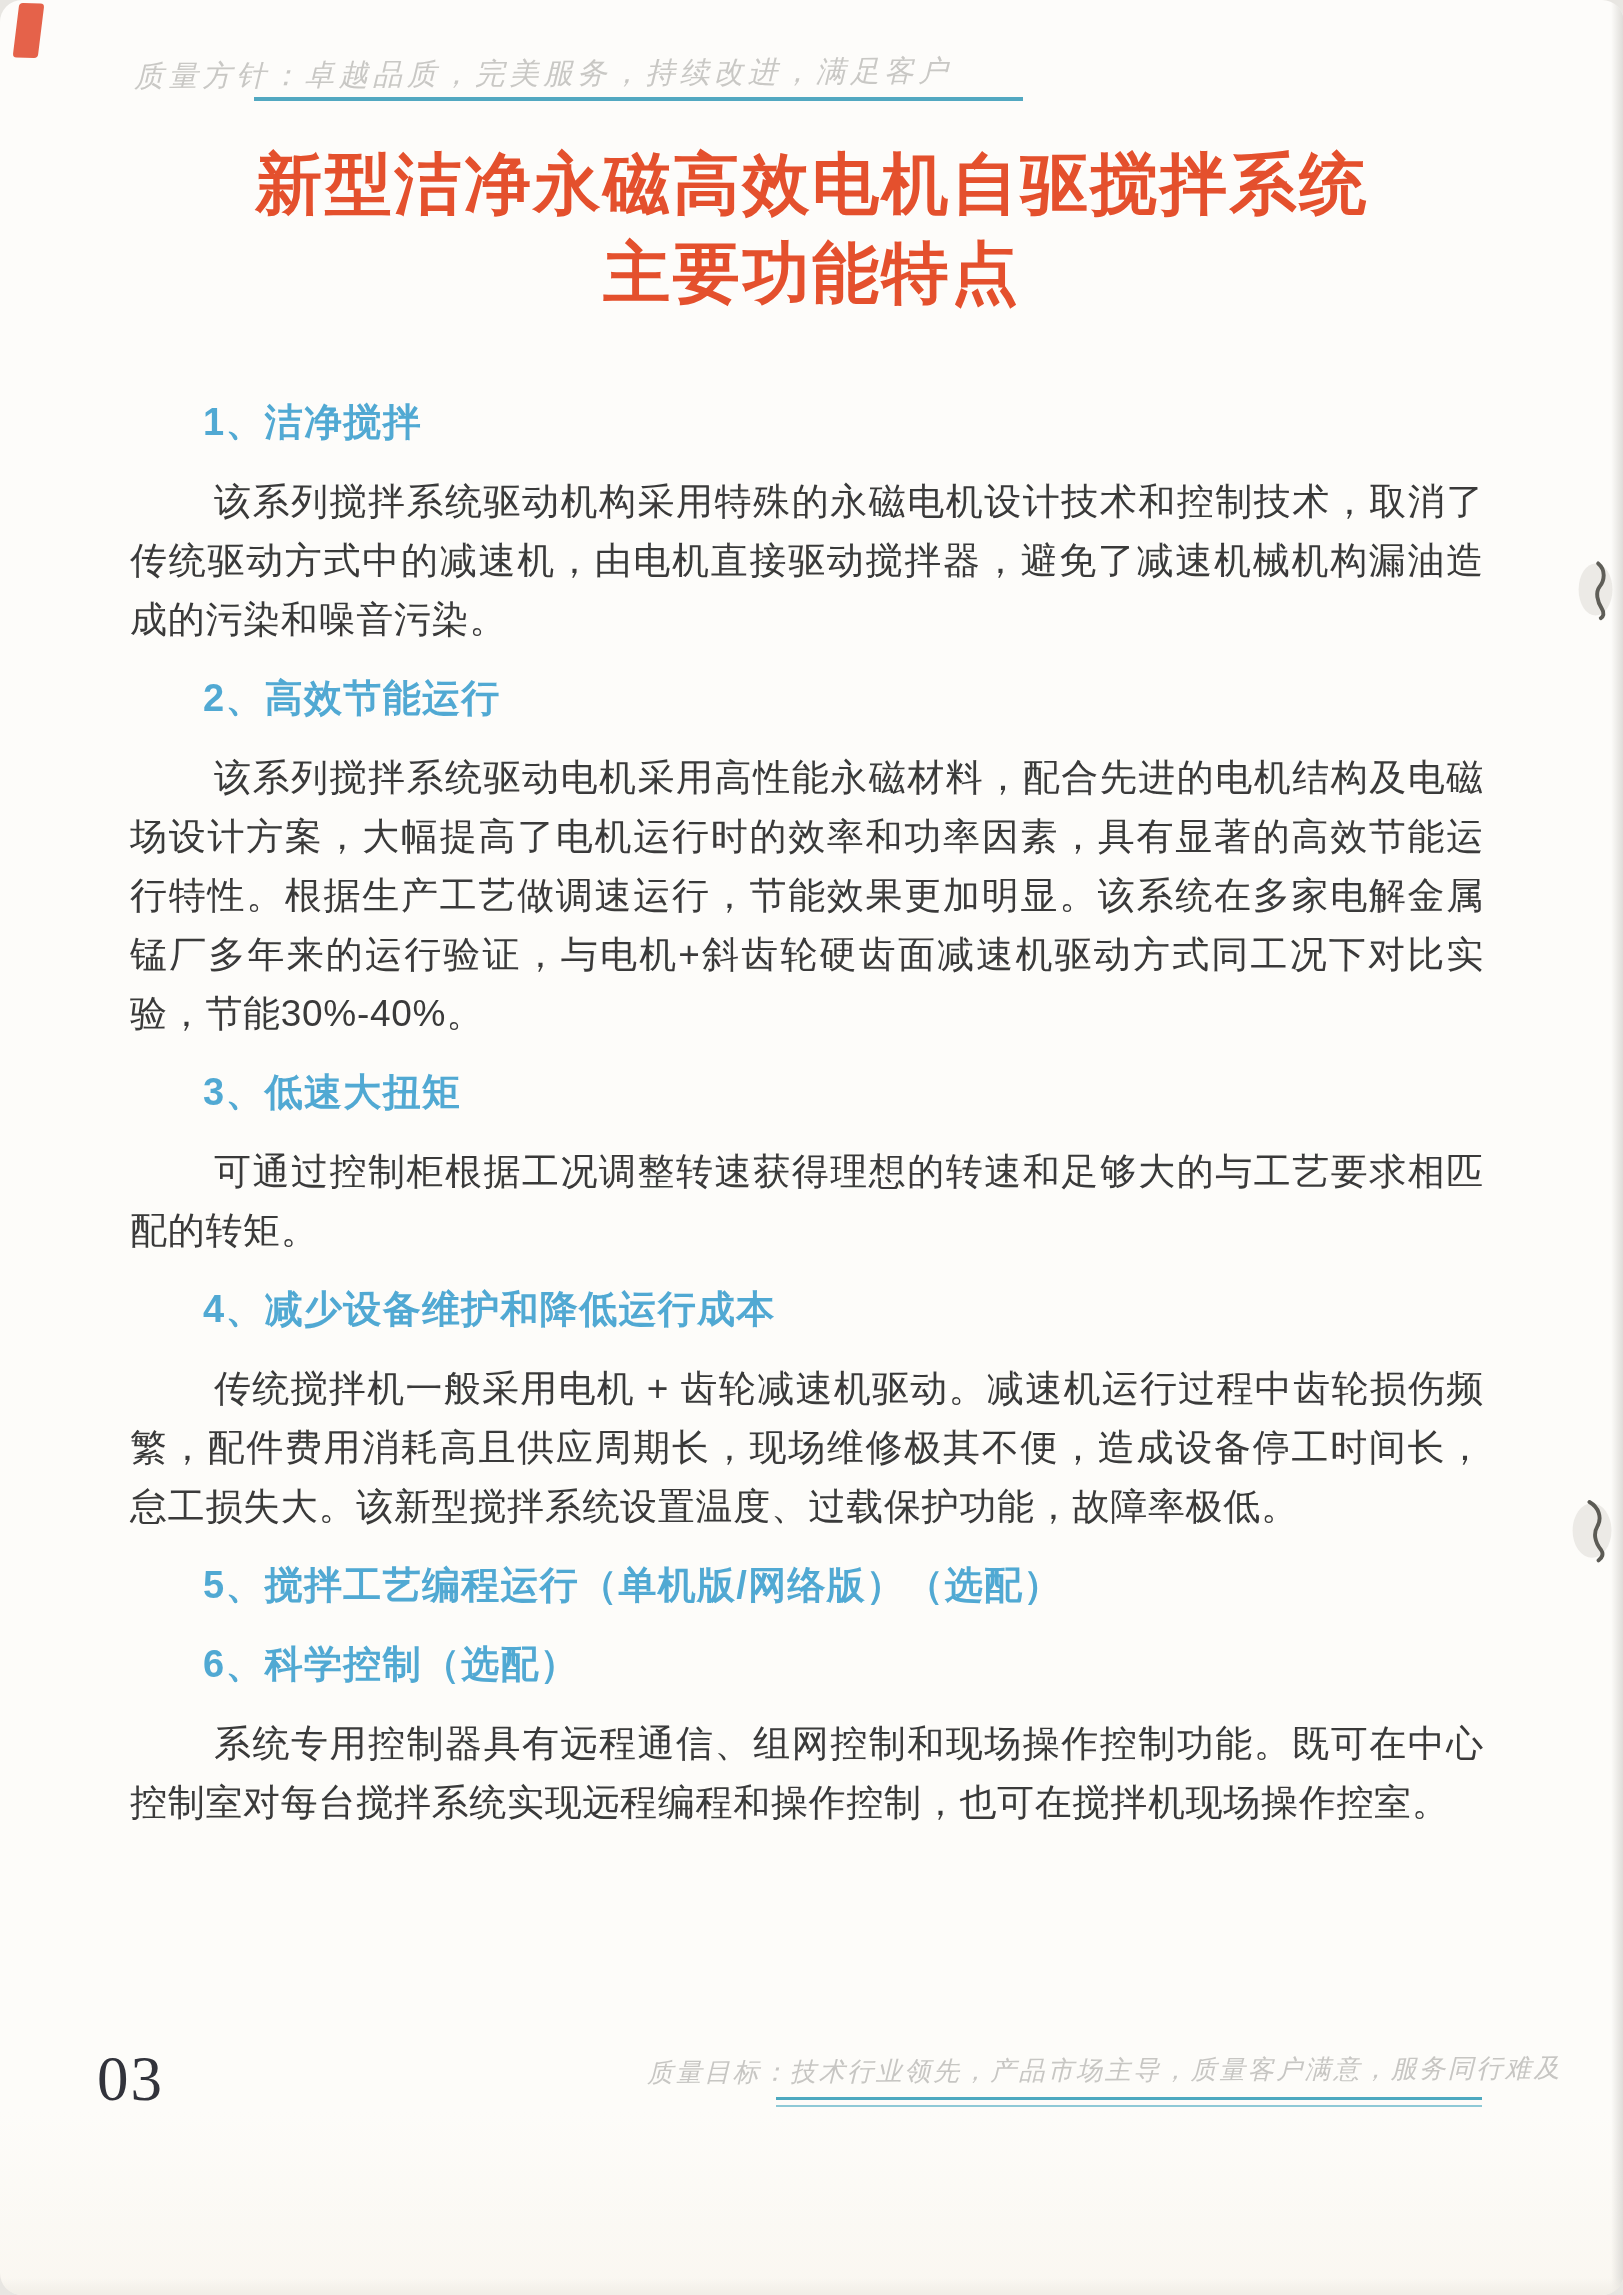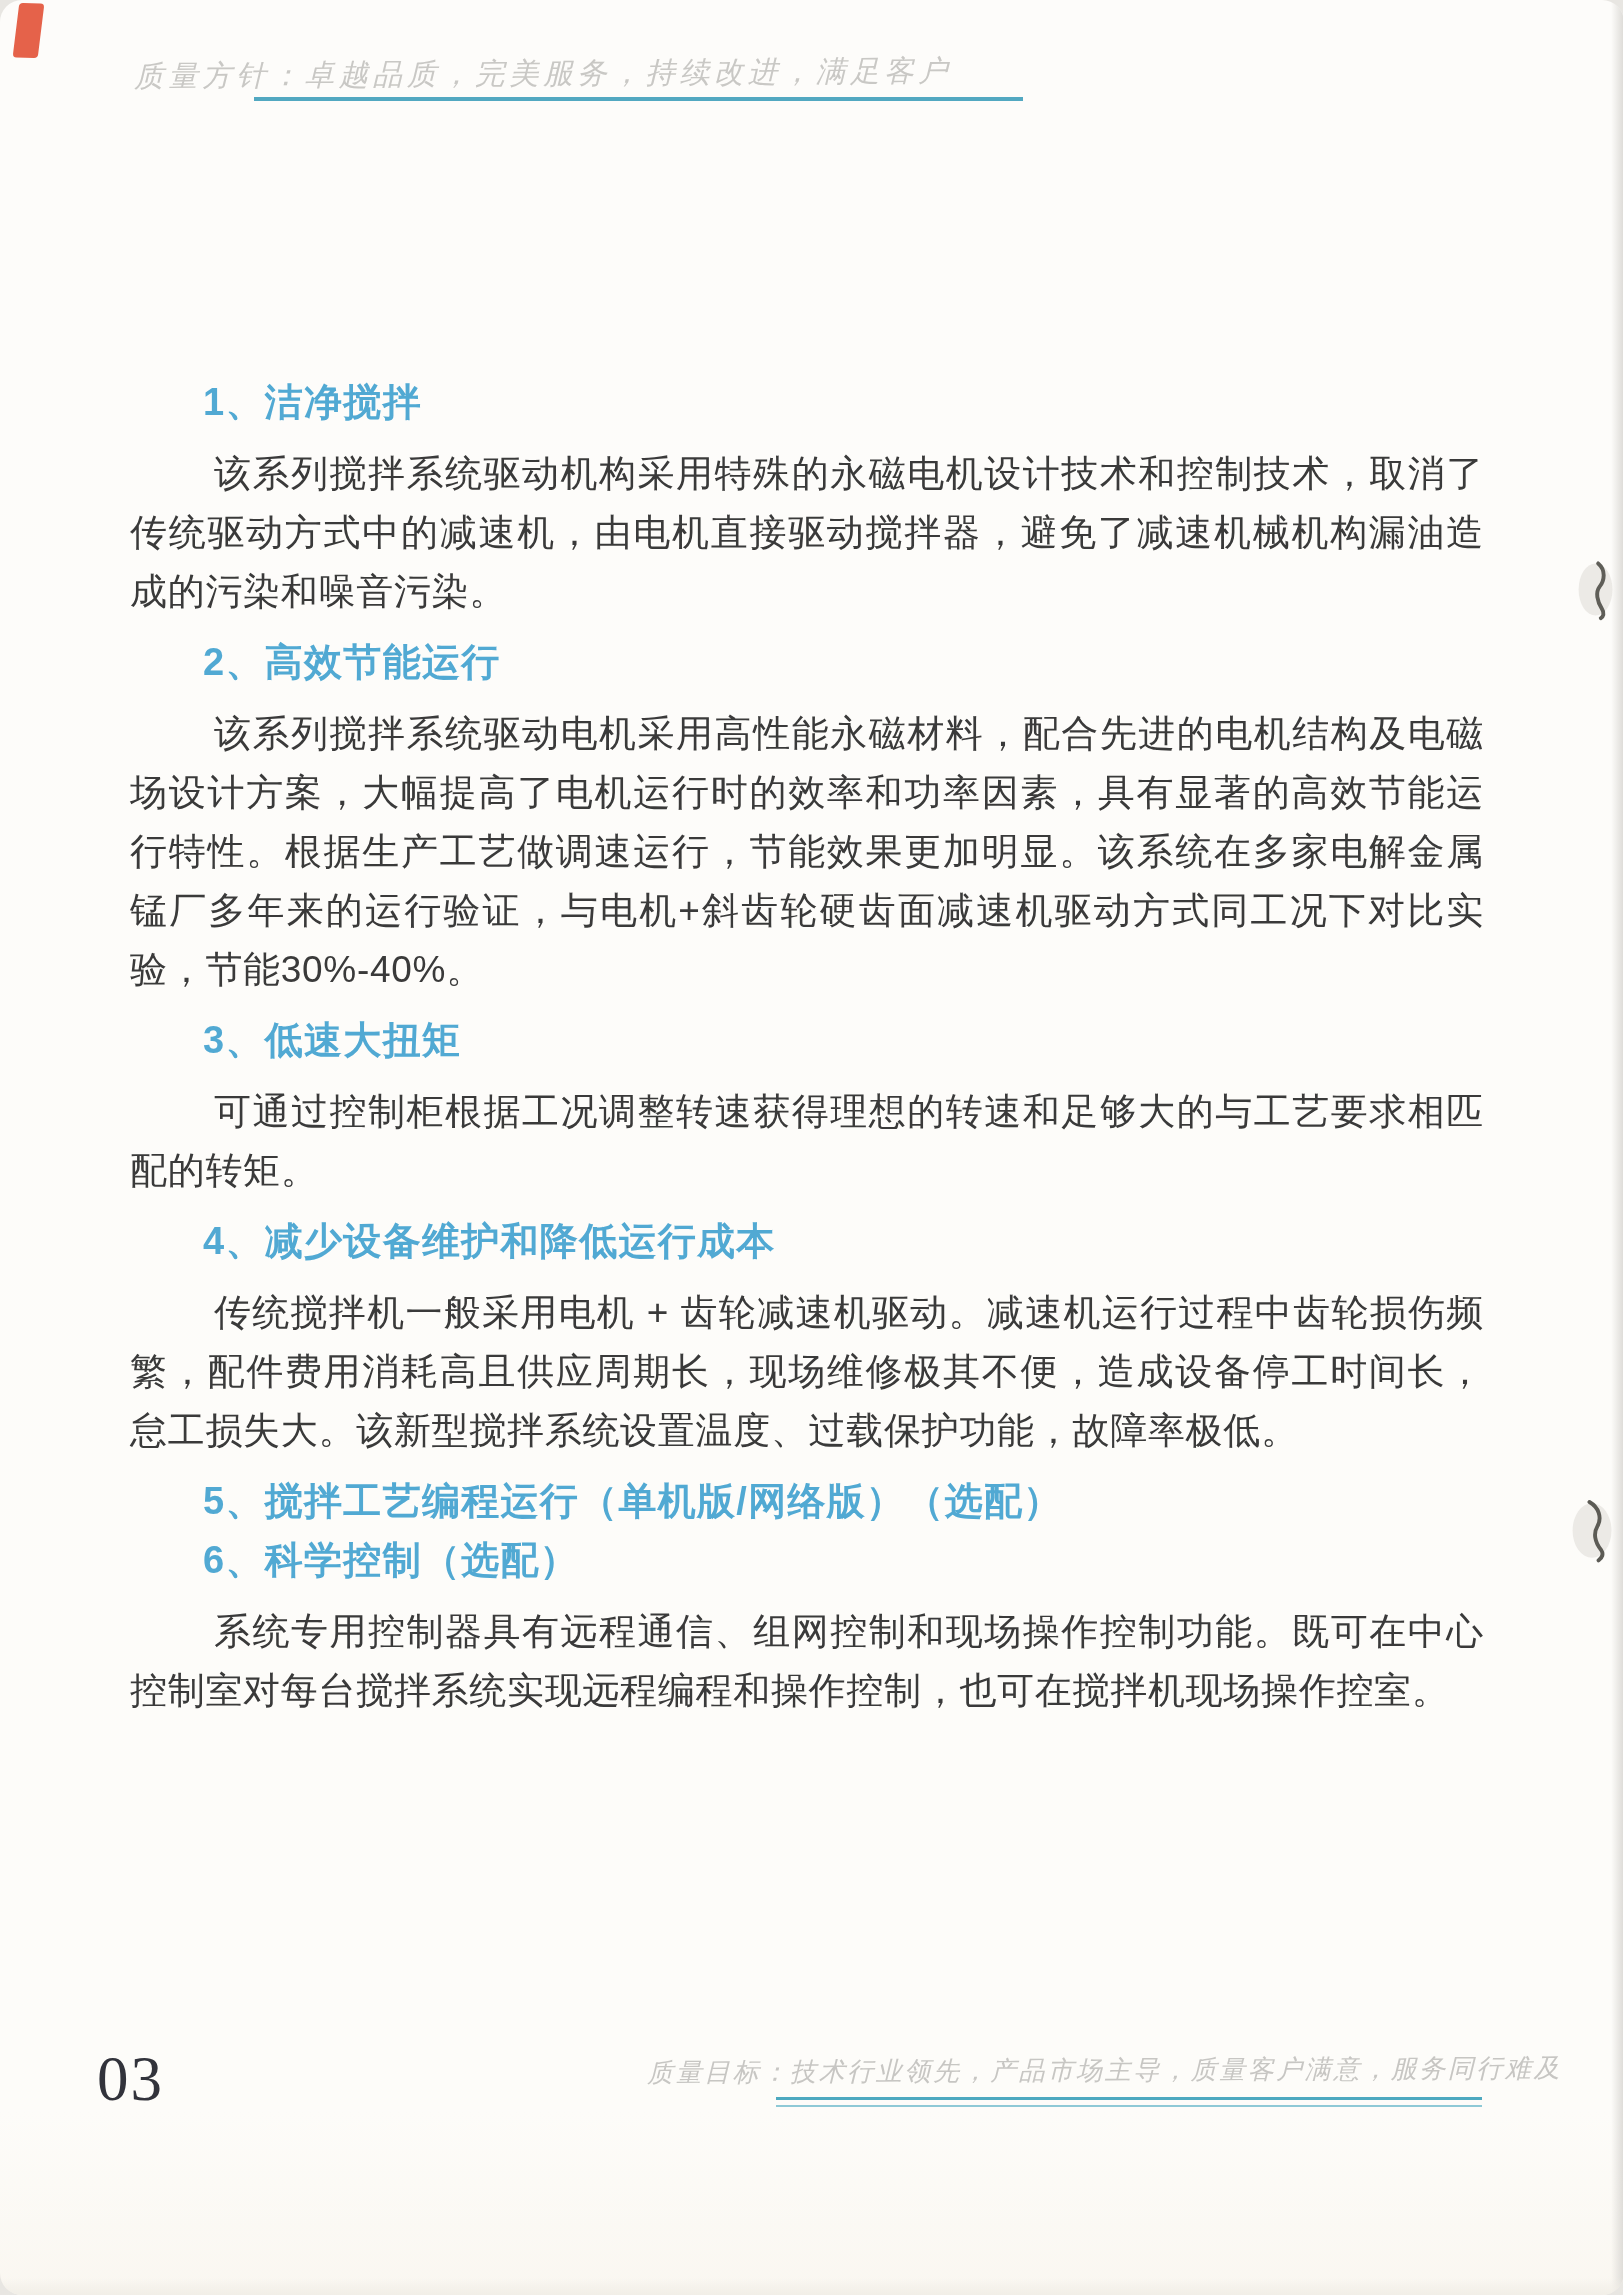--- a/index.html
+++ b/index.html
@@ -52,21 +52,21 @@
     font-size:67px;line-height:89px;letter-spacing:2.6px;
     color:#e4502d;
   }
   
   .content{
     position:absolute;left:118px;top:373px;width:1378px;
   }
   .sec-heading{
     font-size:38px;font-weight:bold;line-height:59px;
     color:#51a9d3;letter-spacing:1.3px;
-    margin:0 0;padding-left:85px;
+    margin:20px 0;padding-left:85px;
   }
   .sec-body{
     font-size:37px;line-height:59px;letter-spacing:0.7px;
     color:#3a3a3a;text-indent:84px;text-align:justify;
     margin:12px;
   }
   
   .page-number{
     position:absolute;left:97px;top:2043px;
     font-family:Liberation Serif, serif;
@@ -90,20 +90,24 @@
 </head>
 <body>
 
 <div class="page">
 
   <div class="corner-mark"></div>
 
   <div class="header-note">质量方针：卓越品质，完美服务，持续改进，满足客户</div>
   <div class="header-underline"></div>
 
+  <div class="title">
+    <div>新型洁净永磁高效电机自驱搅拌系统</div>
+    <div>主要功能特点</div>
+  </div>
 
   <div class="content">
 
     <div class="sec-heading">1、洁净搅拌</div>
     <p class="sec-body">该系列搅拌系统驱动机构采用特殊的永磁电机设计技术和控制技术，取消了传统驱动方式中的减速机，由电机直接驱动搅拌器，避免了减速机械机构漏油造成的污染和噪音污染。</p>
 
     <div class="sec-heading">2、高效节能运行</div>
     <p class="sec-body">该系列搅拌系统驱动电机采用高性能永磁材料，配合先进的电机结构及电磁场设计方案，大幅提高了电机运行时的效率和功率因素，具有显著的高效节能运行特性。根据生产工艺做调速运行，节能效果更加明显。该系统在多家电解金属锰厂多年来的运行验证，与电机+斜齿轮硬齿面减速机驱动方式同工况下对比实验，节能30%-40%。</p>
 
     <div class="sec-heading">3、低速大扭矩</div>

